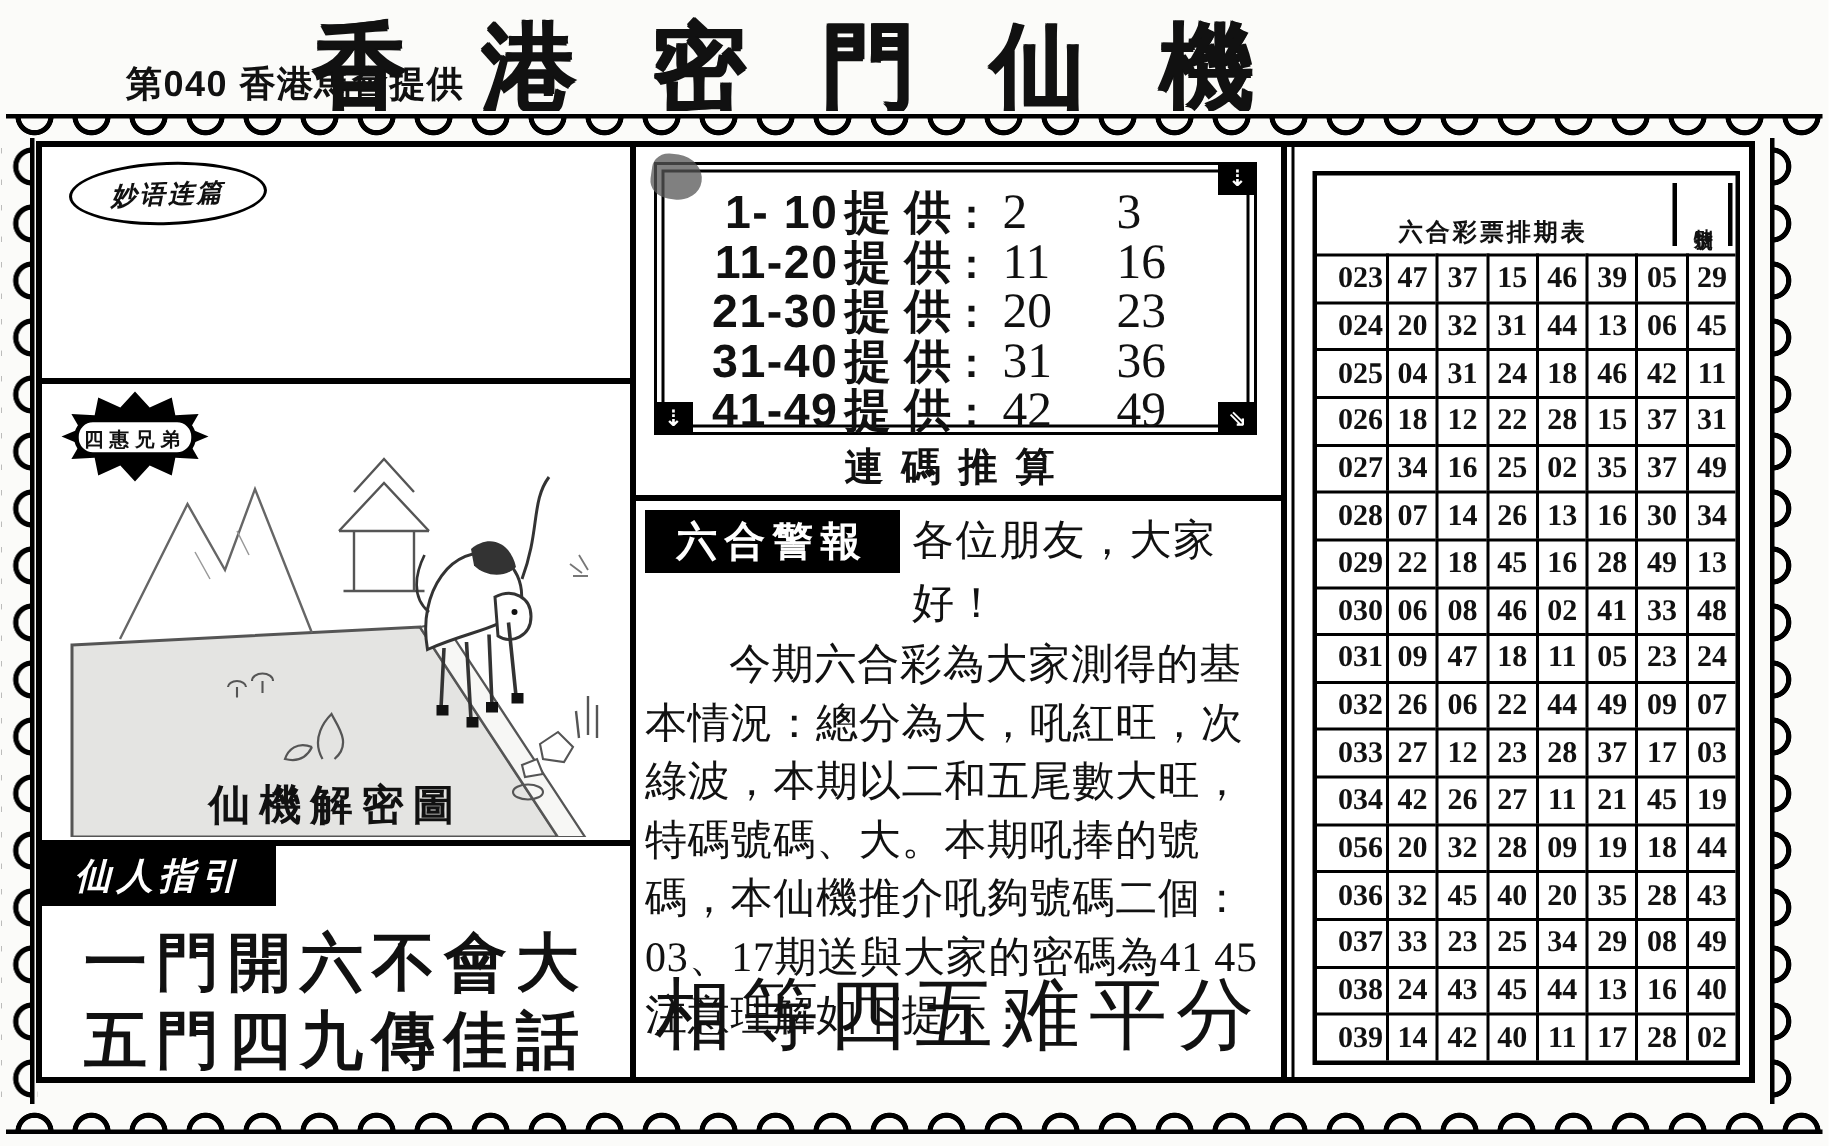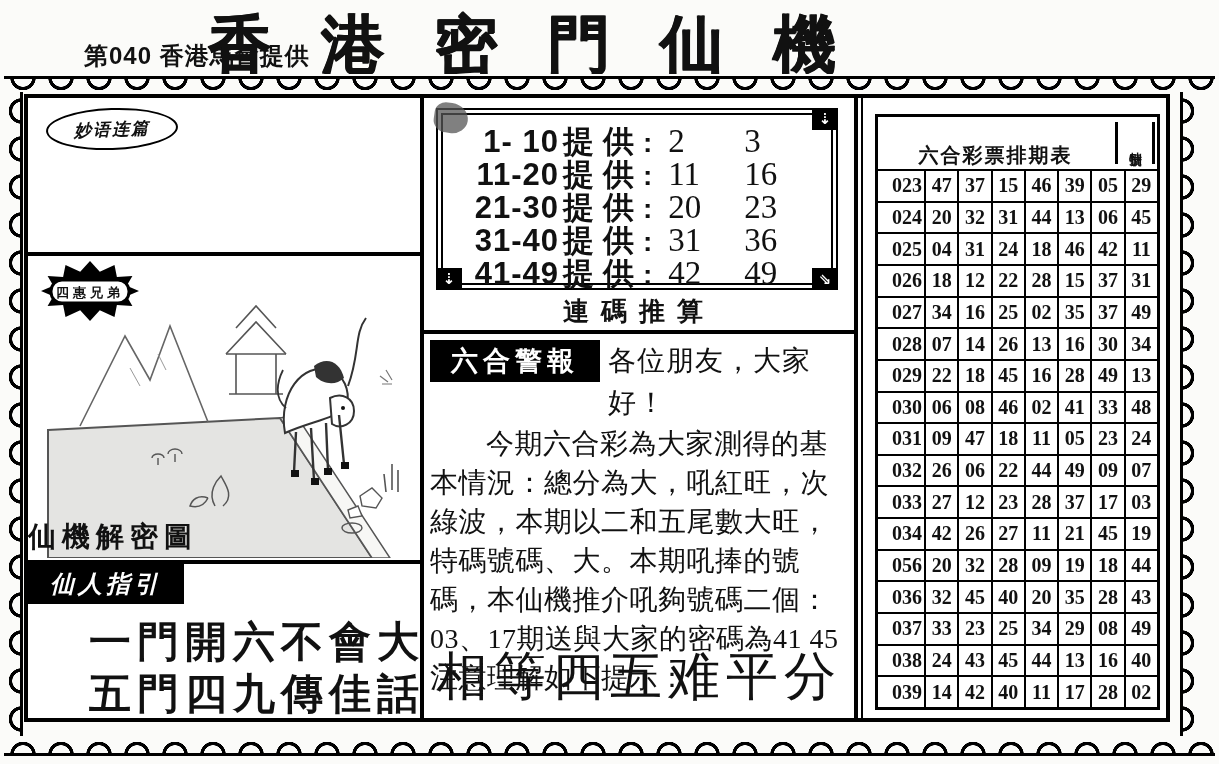--- a/index.html
+++ b/index.html
@@ -79,33 +79,33 @@
   .slogan-a{
     position:absolute;left:0;width:100%;text-align:center;
     font-weight:bold;font-size:43px;letter-spacing:5px;white-space:nowrap;
   }
   .slogan-a1{top:46px;}
   .slogan-a2{top:102px;}
   .sec-b{position:absolute;left:0;top:158px;width:100%;height:304px;}
   .illus{position:absolute;left:2px;top:2px;}
   .starburst{position:absolute;left:12px;top:4px;}
   .pic-caption{
-    position:absolute;left:0;top:262px;width:100%;
+    position:absolute;left:0;top:262px;width:100%;text-align:center;
     font-weight:bold;font-size:28px;letter-spacing:6px;
     font-family:"Liberation Sans", sans-serif;
   }
   .sec-c{position:absolute;left:0;top:462px;width:100%;height:158px;border-top:4px solid #000;box-sizing:border-box;}
   .guide-label{
     position:absolute;left:0;top:0;width:156px;height:40px;background:#000;color:#fff;
     display:flex;align-items:center;justify-content:center;
     font-style:italic;font-weight:bold;font-size:24px;letter-spacing:4px;
   }
   .slogan-c{
     position:absolute;left:0;width:100%;text-align:center;
-    font-weight:bold;font-size:42px;letter-spacing:6px;white-space:nowrap;margin-left:33px;
+    font-weight:bold;font-size:42px;letter-spacing:6px;white-space:nowrap;
   }
   .slogan-c1{top:50px;}
   .slogan-c2{top:102px;}
   
   .provide-box{
     position:absolute;left:12px;top:10px;width:402px;height:182px;
     border:7px double #000;box-sizing:border-box;padding-top:6px;
   }
   .corner{position:absolute;width:26px;height:22px;background:#000;color:#fff;
     display:flex;align-items:center;justify-content:center;font-size:15px;font-weight:bold;
@@ -140,21 +140,21 @@
     position:absolute;left:12px;top:544px;
     font-size:52px;letter-spacing:6px;white-space:nowrap;
   }
   
   .sched{
     position:absolute;left:12px;top:16px;width:285px;height:596px;
     border:3px solid #000;box-sizing:border-box;background:#fff;
   }
   .t-head{position:absolute;left:0;top:0;width:100%;height:52px;display:flex;}
   .t-title{flex:1;display:flex;align-items:center;justify-content:center;
-    font-family:"Liberation Sans", sans-serif;font-weight:bold;font-size:20px;letter-spacing:2px;margin-top:24px;}
+    font-family:"Liberation Sans", sans-serif;font-weight:bold;font-size:16px;letter-spacing:2px;margin-top:24px;}
   .t-special{
     width:34px;margin:5px 2px;border-left:3px solid #000;border-right:3px solid #000;
     writing-mode:vertical-rl;display:flex;align-items:center;justify-content:center;
     font-weight:bold;font-size:12.5px;letter-spacing:1px;
     font-family:"Liberation Sans", sans-serif;
   }
   .t-body{position:absolute;left:0;top:52px;bottom:0;width:100%;
     display:grid;grid-template-rows:repeat(17,1fr);}
   .t-row{display:grid;grid-template-columns:46px repeat(7,1fr);}
   .t-cell{

